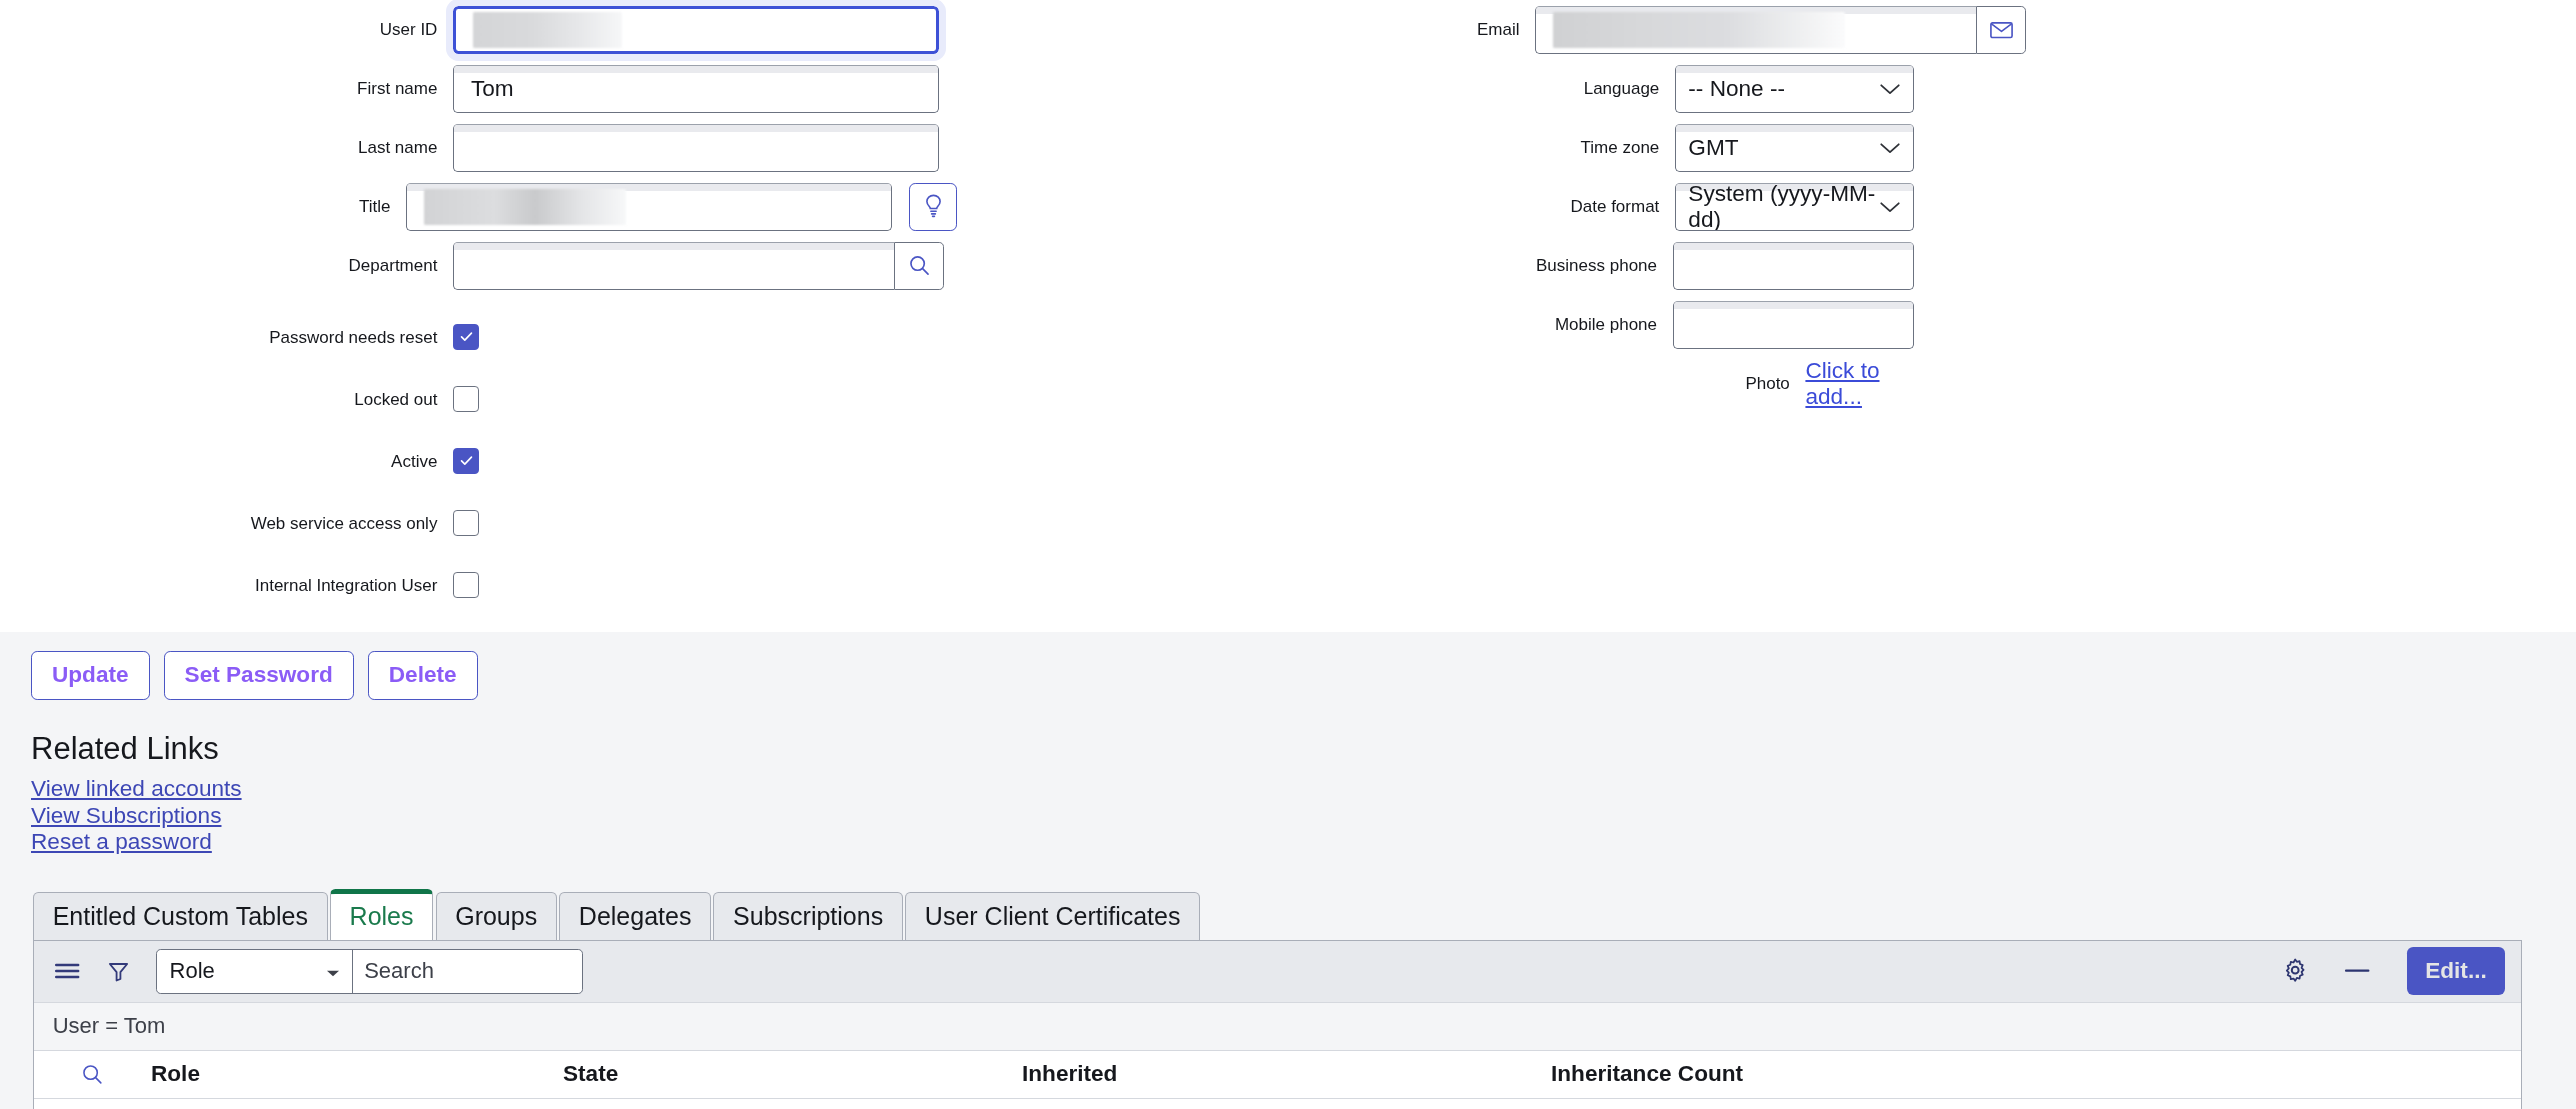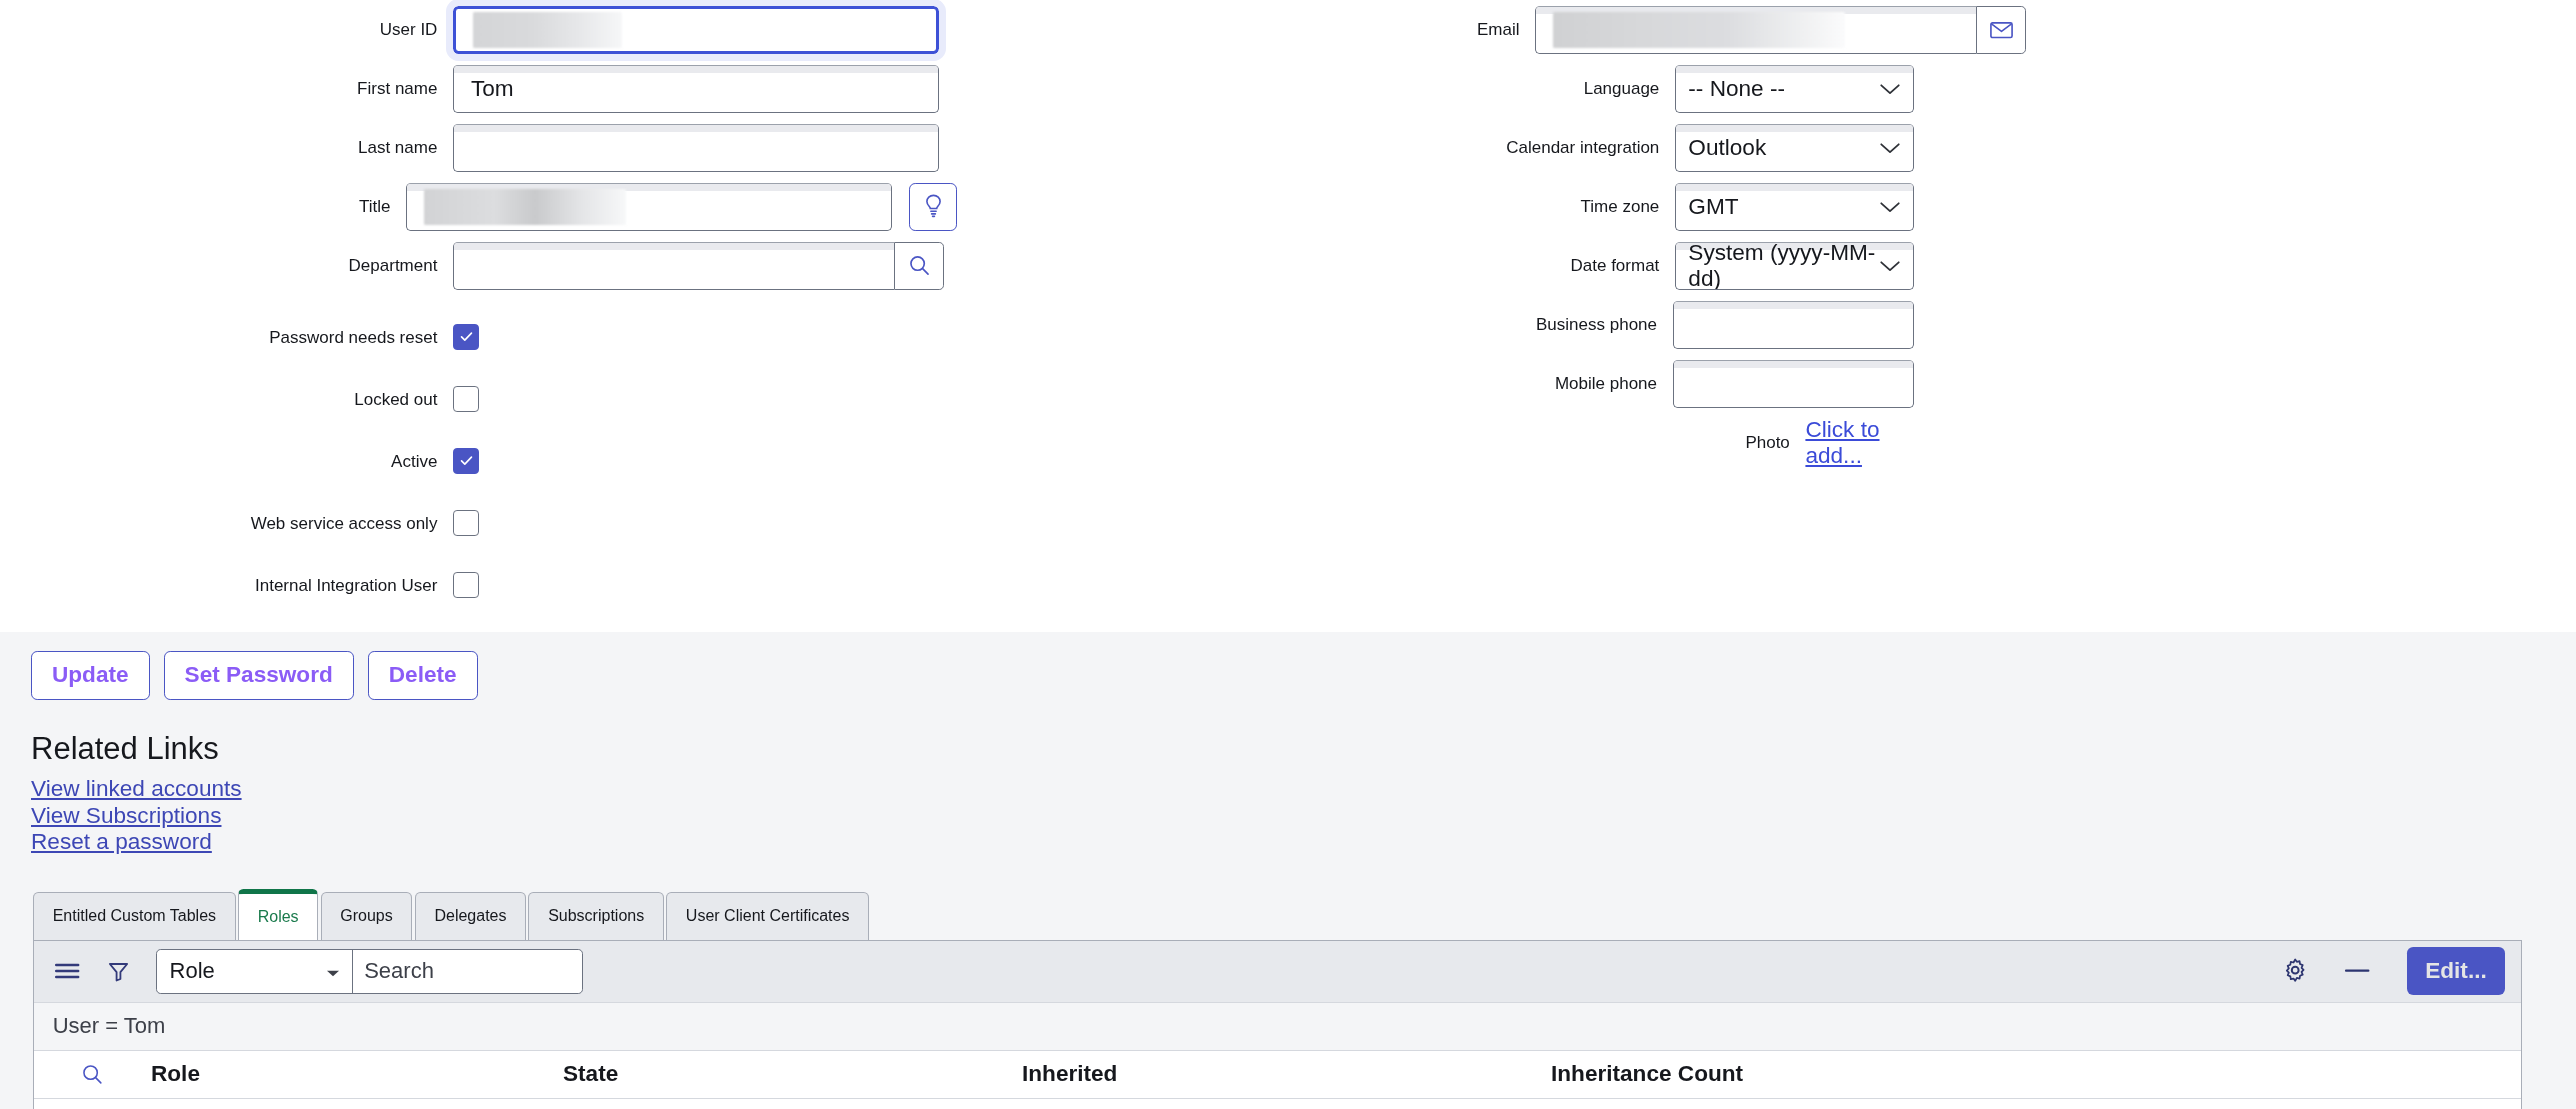--- a/index.html
+++ b/index.html
@@ -178,21 +178,21 @@
     line-height: 1.18;
     display: block;
   }
 
   
   .tabs-wrap { margin-top: 33px; padding-left: 33px; display: flex; align-items: flex-end; }
   .tab {
     border: 1.6px solid #a9aeb8;
     border-bottom: none;
     background: #e7e9ed;
-    font-size: 16px;
+    font-size: 25px;
     color: #16181d;
     height: 48px;
     padding: 0 18.7px;
     display: flex; align-items: center;
     border-top-left-radius: 5.4px; border-top-right-radius: 5.4px;
     margin-right: 2.3px;
     position: relative;
   }
   .tab.active {
     background: #ffffff;
@@ -395,31 +395,20 @@
         <div class="sel">
           <span class="val">-- None --</span>
           <span class="chev">
             <svg width="22" height="14" viewBox="0 0 24 14" fill="none" aria-hidden="true">
                 <path d="M2.5 3l9.5 8.5L21.5 3" stroke="#2f3238" stroke-width="2" stroke-linecap="round" stroke-linejoin="round"></path>
               </svg>
           </span>
         </div>
       </div>
 
-      <div class="field-row">
-        <div class="field-label">Calendar integration</div>
-        <div class="sel">
-          <span class="val">Outlook</span>
-          <span class="chev">
-            <svg width="22" height="14" viewBox="0 0 24 14" fill="none" aria-hidden="true">
-                <path d="M2.5 3l9.5 8.5L21.5 3" stroke="#2f3238" stroke-width="2" stroke-linecap="round" stroke-linejoin="round"></path>
-              </svg>
-          </span>
-        </div>
-      </div>
 
       <div class="field-row">
         <div class="field-label">Time zone</div>
         <div class="sel">
           <span class="val">GMT</span>
           <span class="chev">
             <svg width="22" height="14" viewBox="0 0 24 14" fill="none" aria-hidden="true">
                 <path d="M2.5 3l9.5 8.5L21.5 3" stroke="#2f3238" stroke-width="2" stroke-linecap="round" stroke-linejoin="round"></path>
               </svg>
           </span>

